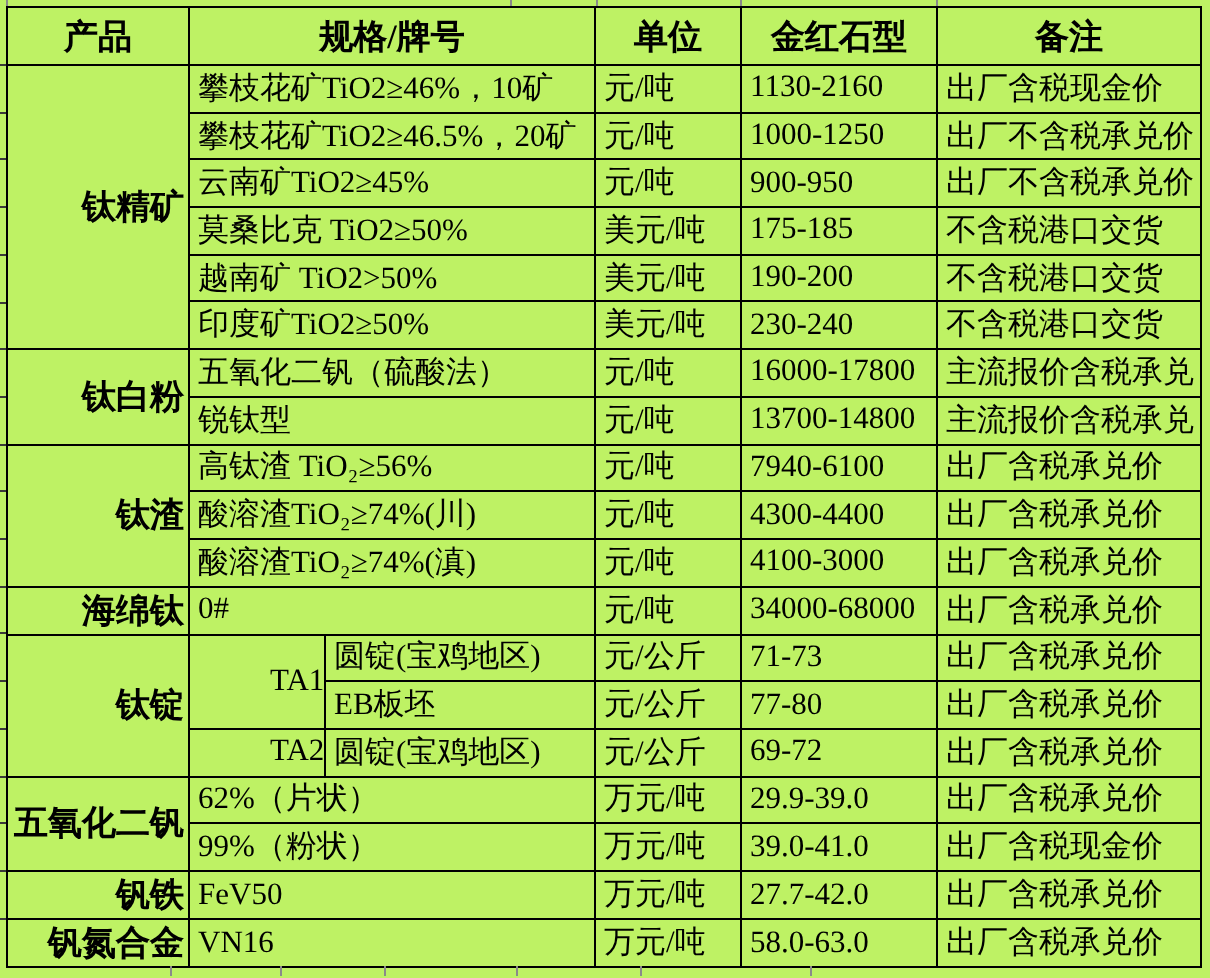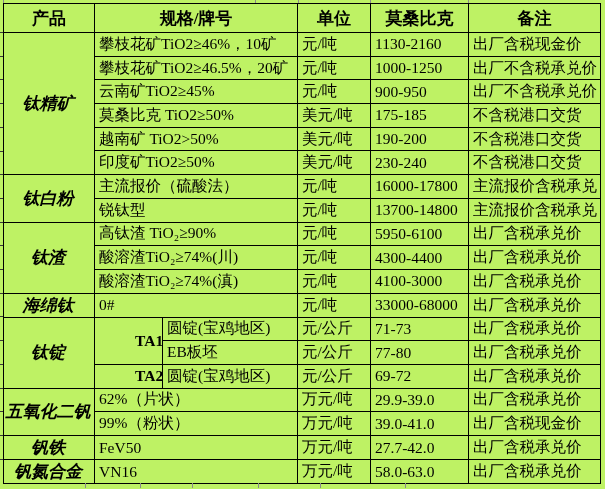--- a/index.html
+++ b/index.html
@@ -35,27 +35,26 @@
     text-align: center;
   }
   tbody tr { height: 23.7px; }
   tbody td {
     font-size: 15.5px;
     text-align: left;
     padding-left: 4px;
     padding-right: 2px;
   }
   td.product {
-    text-align: center;
+    text-align: right;
     font-weight: bold;
     font-size: 17px;
     padding-left: 0;
-    font-style: italic;
-  }
-  td.grade { font-weight: bold; padding-left: 40px; }
+  }
+  td.grade { font-weight: normal; padding-left: 40px; }
   .tick { position: absolute; }
   .tick-v { width: 1px; background: #8a8a8a; }
   .tick-left { height: 1px; width: 3px; left: 0; background: #3a3a3a; }
 </style>
 </head>
 <body>
 
 <div class="stage">
 
   <table class="price-table">
@@ -65,21 +64,21 @@
       <col style="width:135px">
       <col style="width:73px">
       <col style="width:98px">
       <col style="width:132px">
     </colgroup>
     <thead>
       <tr>
         <th>产品</th>
         <th colspan="2">规格/牌号</th>
         <th>单位</th>
-        <th>莫桑比克</th>
+        <th>金红石型</th>
         <th>备注</th>
       </tr>
     </thead>
     <tbody>
         <tr>
           <td class="product" rowspan="6">钛精矿</td>
           <td colspan="2">攀枝花矿TiO2≥46%，10矿</td>
           <td>元/吨</td>
           <td>1130-2160</td>
           <td>出厂含税现金价</td>
@@ -109,55 +108,55 @@
           <td>不含税港口交货</td>
         </tr>
         <tr>
           <td colspan="2">印度矿TiO2≥50%</td>
           <td>美元/吨</td>
           <td>230-240</td>
           <td>不含税港口交货</td>
         </tr>
         <tr>
           <td class="product" rowspan="2">钛白粉</td>
-          <td colspan="2">主流报价（硫酸法）</td>
+          <td colspan="2">五氧化二钒（硫酸法）</td>
           <td>元/吨</td>
           <td>16000-17800</td>
           <td>主流报价含税承兑</td>
         </tr>
         <tr>
           <td colspan="2">锐钛型</td>
           <td>元/吨</td>
           <td>13700-14800</td>
           <td>主流报价含税承兑</td>
         </tr>
         <tr>
           <td class="product" rowspan="3">钛渣</td>
-          <td colspan="2">高钛渣 TiO₂≥90%</td>
-          <td>元/吨</td>
-          <td>5950-6100</td>
+          <td colspan="2">高钛渣 TiO₂≥56%</td>
+          <td>元/吨</td>
+          <td>7940-6100</td>
           <td>出厂含税承兑价</td>
         </tr>
         <tr>
           <td colspan="2">酸溶渣TiO₂≥74%(川)</td>
           <td>元/吨</td>
           <td>4300-4400</td>
           <td>出厂含税承兑价</td>
         </tr>
         <tr>
           <td colspan="2">酸溶渣TiO₂≥74%(滇)</td>
           <td>元/吨</td>
           <td>4100-3000</td>
           <td>出厂含税承兑价</td>
         </tr>
         <tr>
           <td class="product" rowspan="1">海绵钛</td>
           <td colspan="2">0#</td>
           <td>元/吨</td>
-          <td>33000-68000</td>
+          <td>34000-68000</td>
           <td>出厂含税承兑价</td>
         </tr>
         <tr>
           <td class="product" rowspan="3">钛锭</td>
           <td class="grade" rowspan="2">TA1</td>
           <td>圆锭(宝鸡地区)</td>
           <td>元/公斤</td>
           <td>71-73</td>
           <td>出厂含税承兑价</td>
         </tr>

